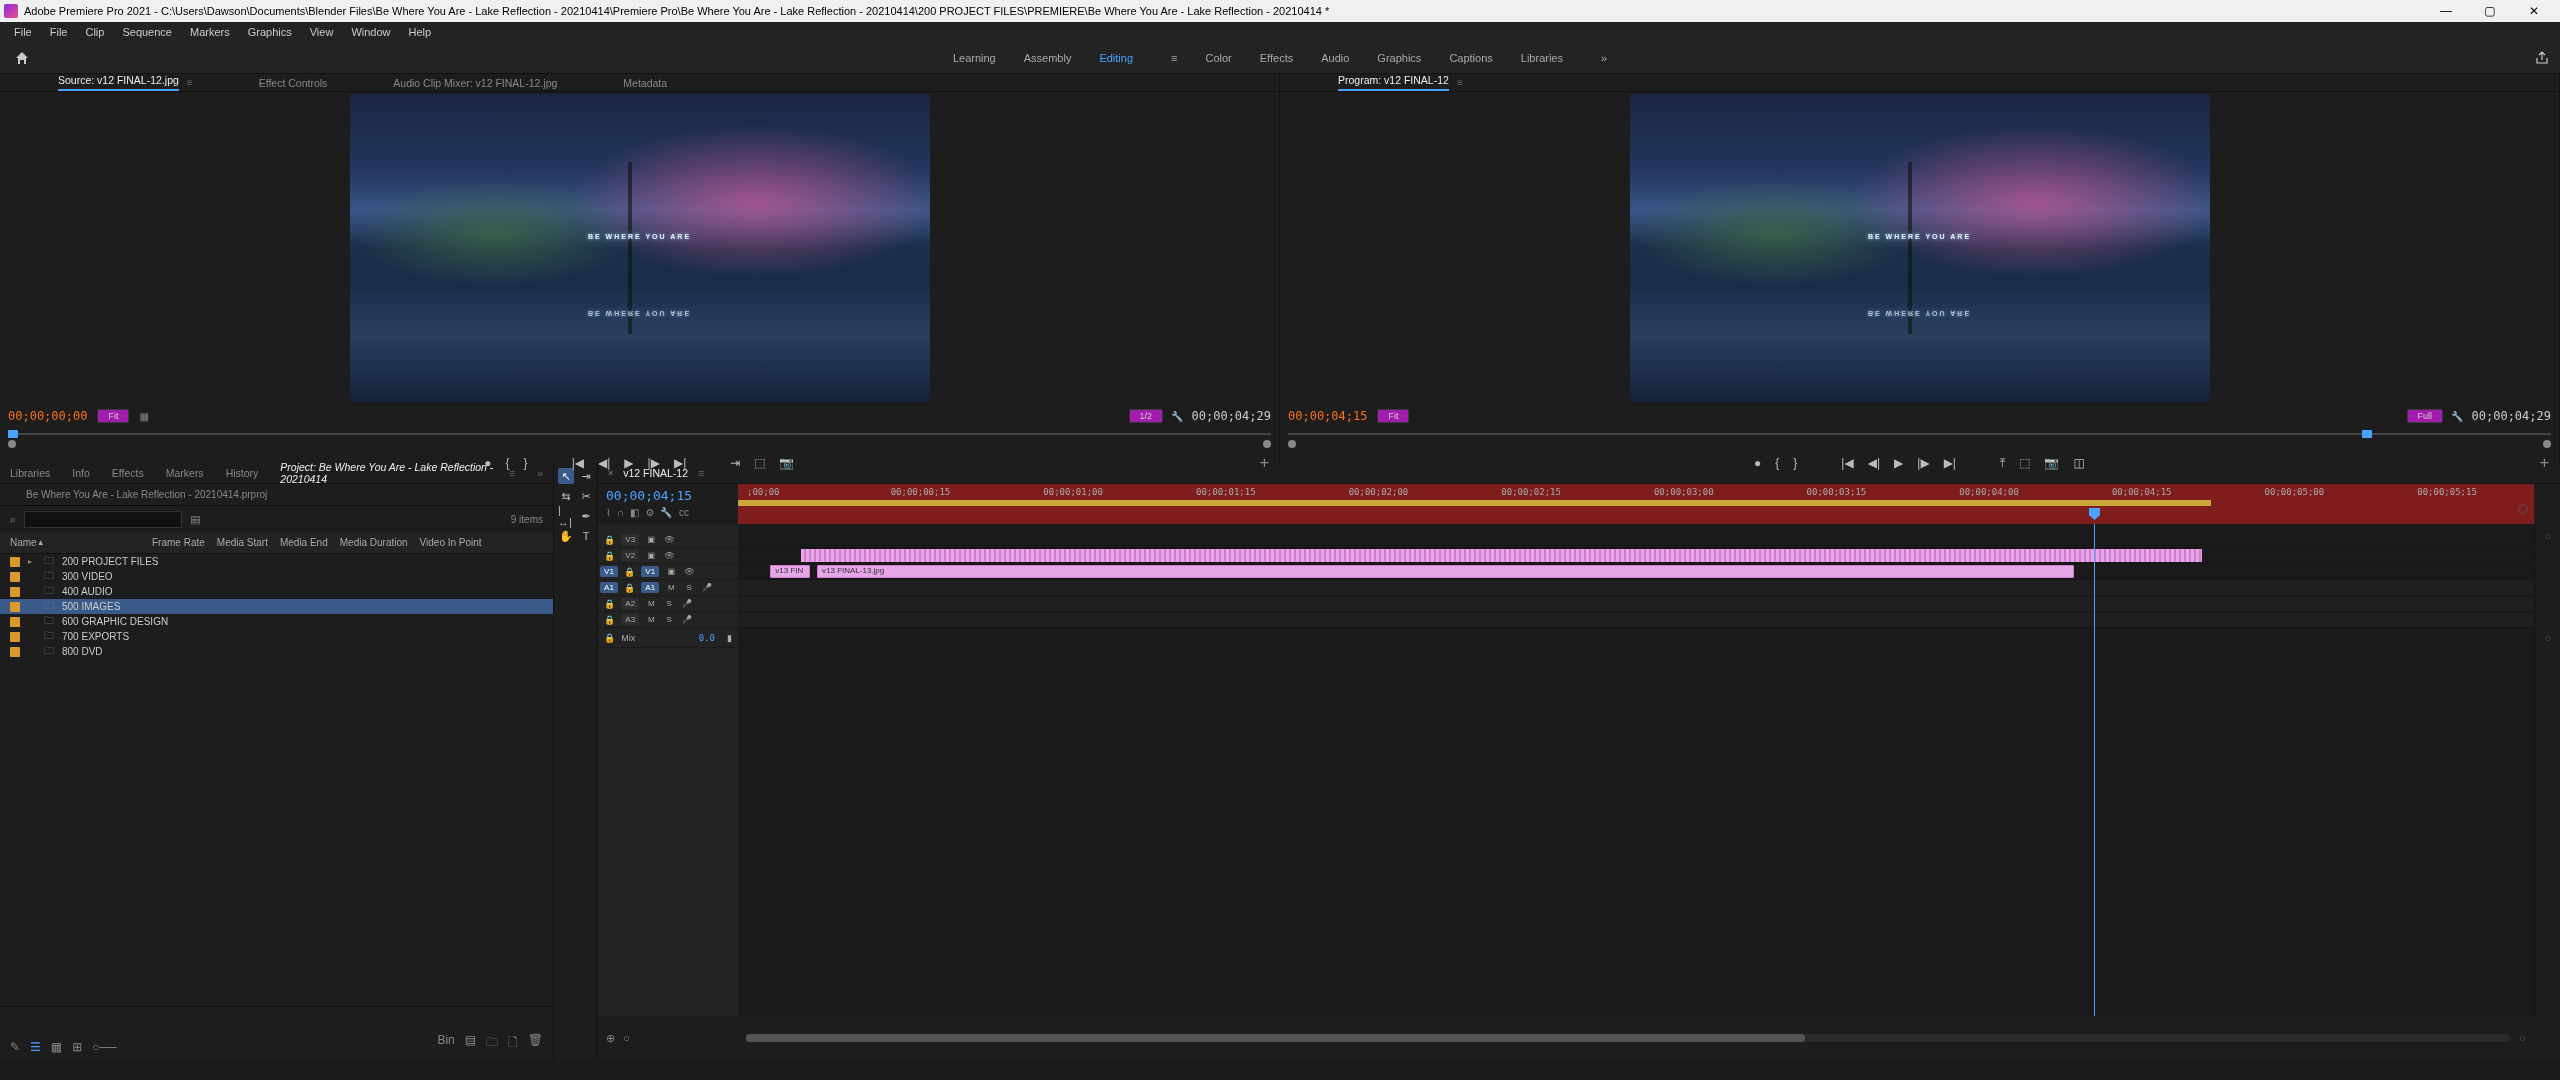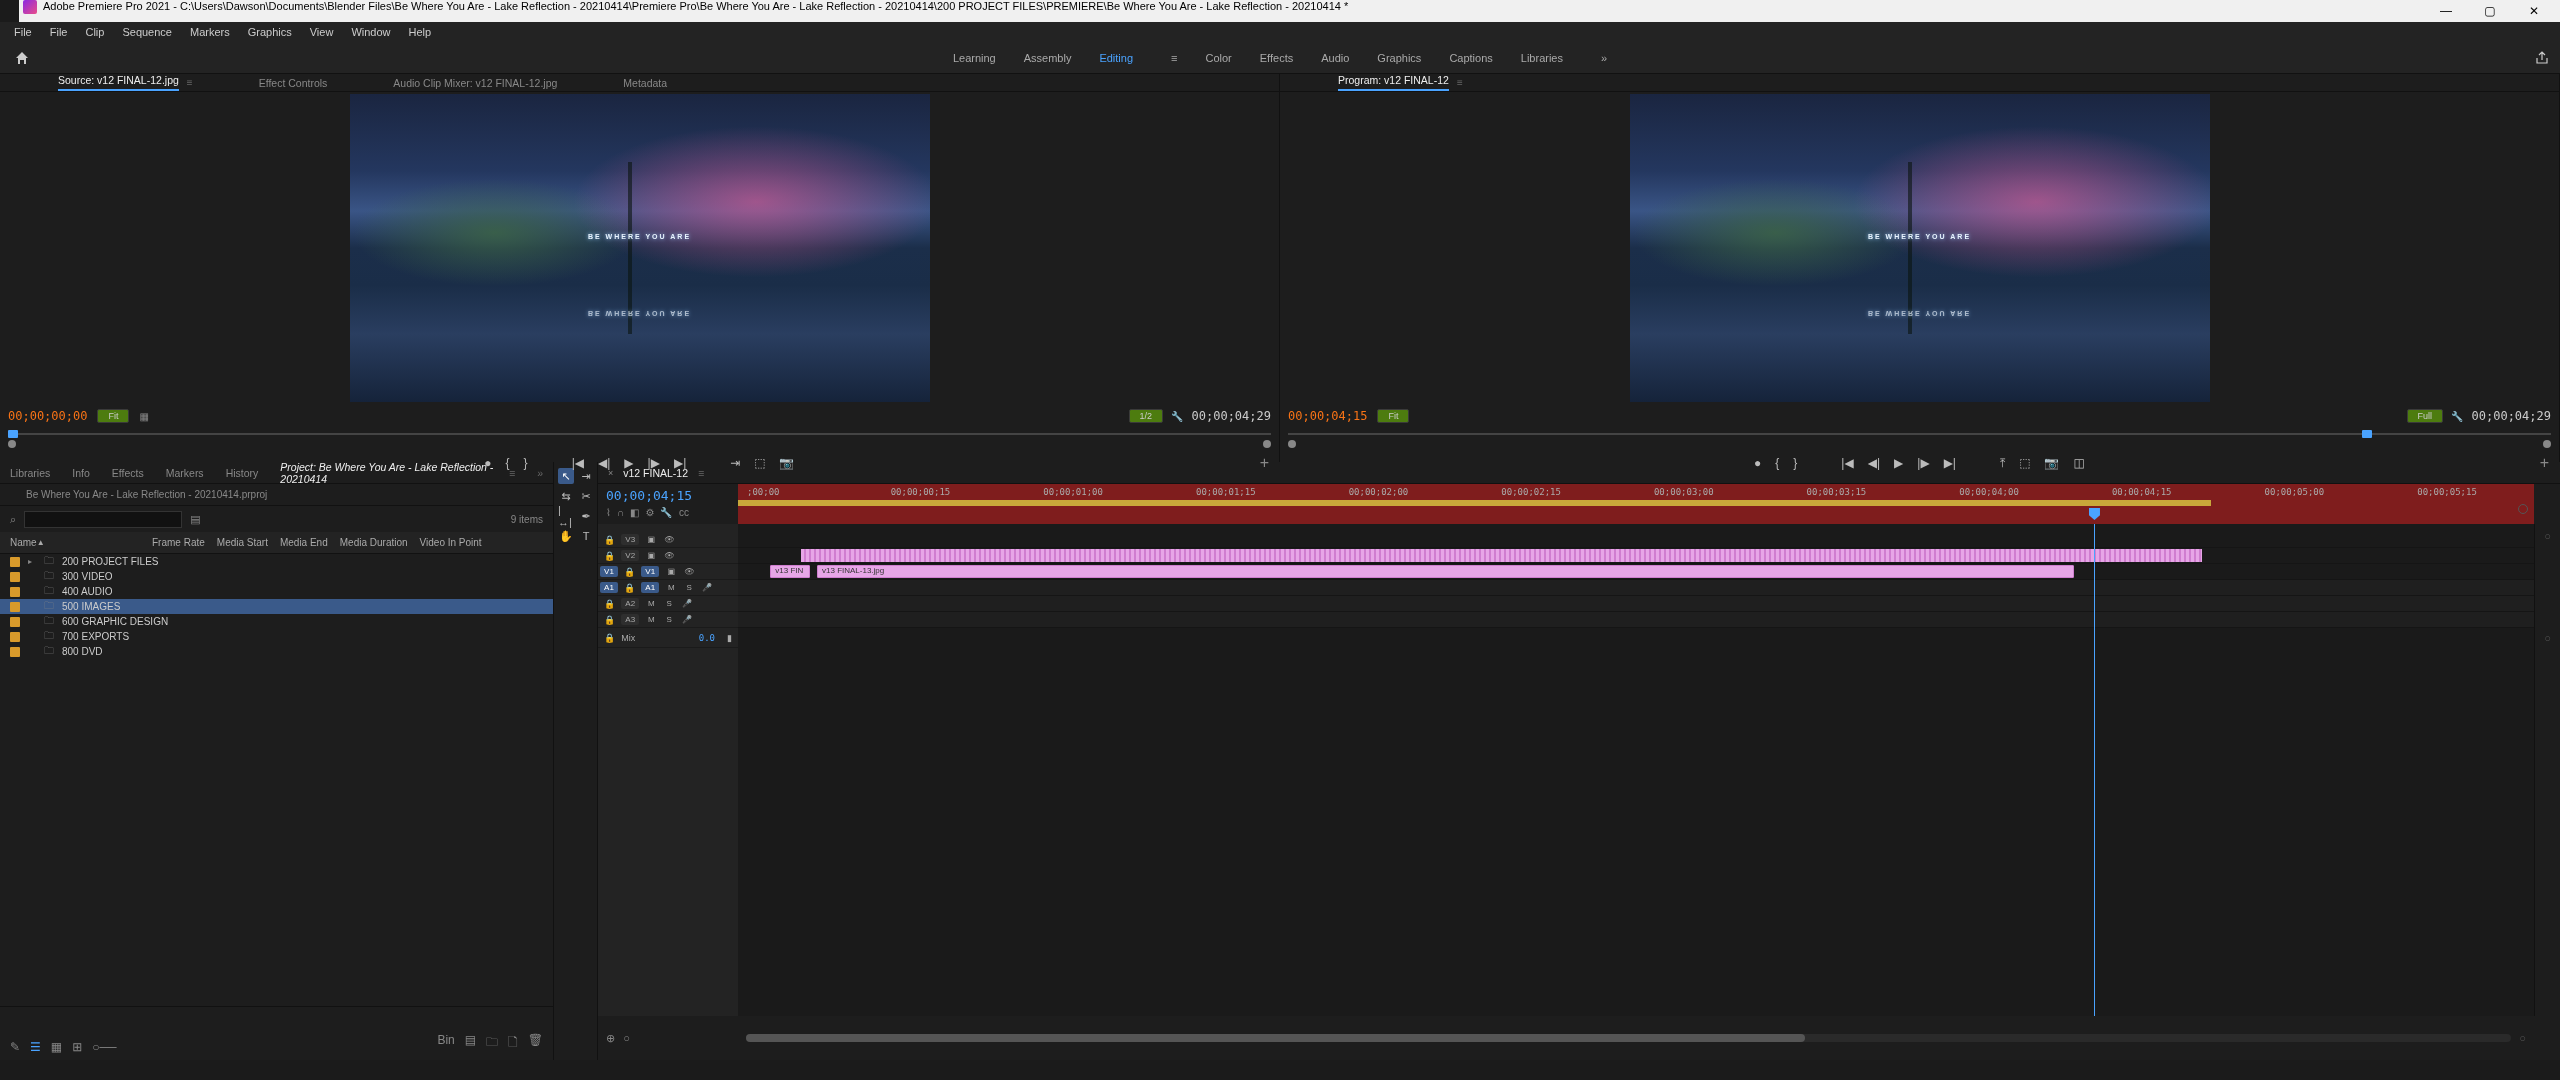--- a/index.html
+++ b/index.html
@@ -1,19 +1,19 @@
 <!DOCTYPE html>
 <html><head>
 <meta charset="utf-8">
 <style>
 * { margin:0; padding:0; box-sizing:border-box; font-family:"Segoe UI",Arial,sans-serif; }
 body { background:#1b1b1b; color:#ccc; font-size:11px; overflow:hidden; width:2560px; height:1080px; position:relative; }
 
 
-.titlebar { height:22px; background:#f0f0f0; color:#000; display:flex; padding:0 4px; font-size:11px;margin-left:19px; }
+.titlebar { height:22px; background:#f0f0f0; color:#000; display:flex; align-items:center; padding:0 4px; font-size:11px; }
 .titlebar .icon { width:14px; height:14px; background:linear-gradient(135deg,#8a2be2,#ea4c89); margin-right:6px; border-radius:2px; }
 .titlebar .title { flex:1; white-space:nowrap; overflow:hidden; }
 .titlebar .winbtns { display:flex; }
 .winbtn { width:44px; height:22px; display:flex; align-items:center; justify-content:center; cursor:pointer; font-size:12px; }
 
 
 .menubar { height:20px; background:#232323; display:flex; align-items:center; padding:0 6px; gap:2px; font-size:11px; }
 .menubar span { padding:2px 8px; cursor:pointer; color:#ccc; }
 
 
@@ -44,21 +44,21 @@
 }
 .monitor-img .tree { position:absolute; left:48%; top:22%; width:4px; height:56%; background:rgba(10,20,15,0.6); }
 .monitor-img .txt1 { position:absolute; left:50%; top:45%; transform:translateX(-50%); color:#e8f4ff; font-size:7px; letter-spacing:2px; font-weight:600; text-shadow:0 0 4px #9cf; }
 .monitor-img .txt2 { position:absolute; left:50%; top:70%; transform:translateX(-50%) scaleY(-1); color:#e8f4ff; font-size:7px; letter-spacing:2px; font-weight:600; opacity:0.7; text-shadow:0 0 4px #9cf; }
 
 
 .monitor-time { height:24px; display:flex; align-items:center; padding:0 8px; gap:10px; font-size:10px; }
 .monitor-time .tc { color:#f97316; font-family:monospace; font-size:12px; }
 .monitor-time .right { margin-left:auto; display:flex; gap:8px; align-items:center; }
 .monitor-time .wrench { color:#888; }
-.monitor-time .dd { background:#4d7c0f; border:1px solid #3a3a3a; color:#ccc; font-size:9px; padding:1px 10px; border-radius:2px; }
+.monitor-time .dd { background:#a21caf; border:1px solid #3a3a3a; color:#ccc; font-size:9px; padding:1px 10px; border-radius:2px; }
 
 
 .scrub { height:20px; position:relative; margin:0 8px; }
 .scrub .track { position:absolute; top:5px; left:0; right:0; height:2px; background:#444; }
 .scrub .play { position:absolute; top:2px; width:10px; height:8px; background:#4aa3ff; border-radius:1px; }
 .scrub .handle-l, .scrub .handle-r { position:absolute; top:12px; width:8px; height:8px; border-radius:50%; background:#888; }
 
 
 .transport { height:30px; display:flex; align-items:center; justify-content:center; gap:14px; position:relative; }
 .transport .btn { color:#bbb; cursor:pointer; font-size:12px; }

